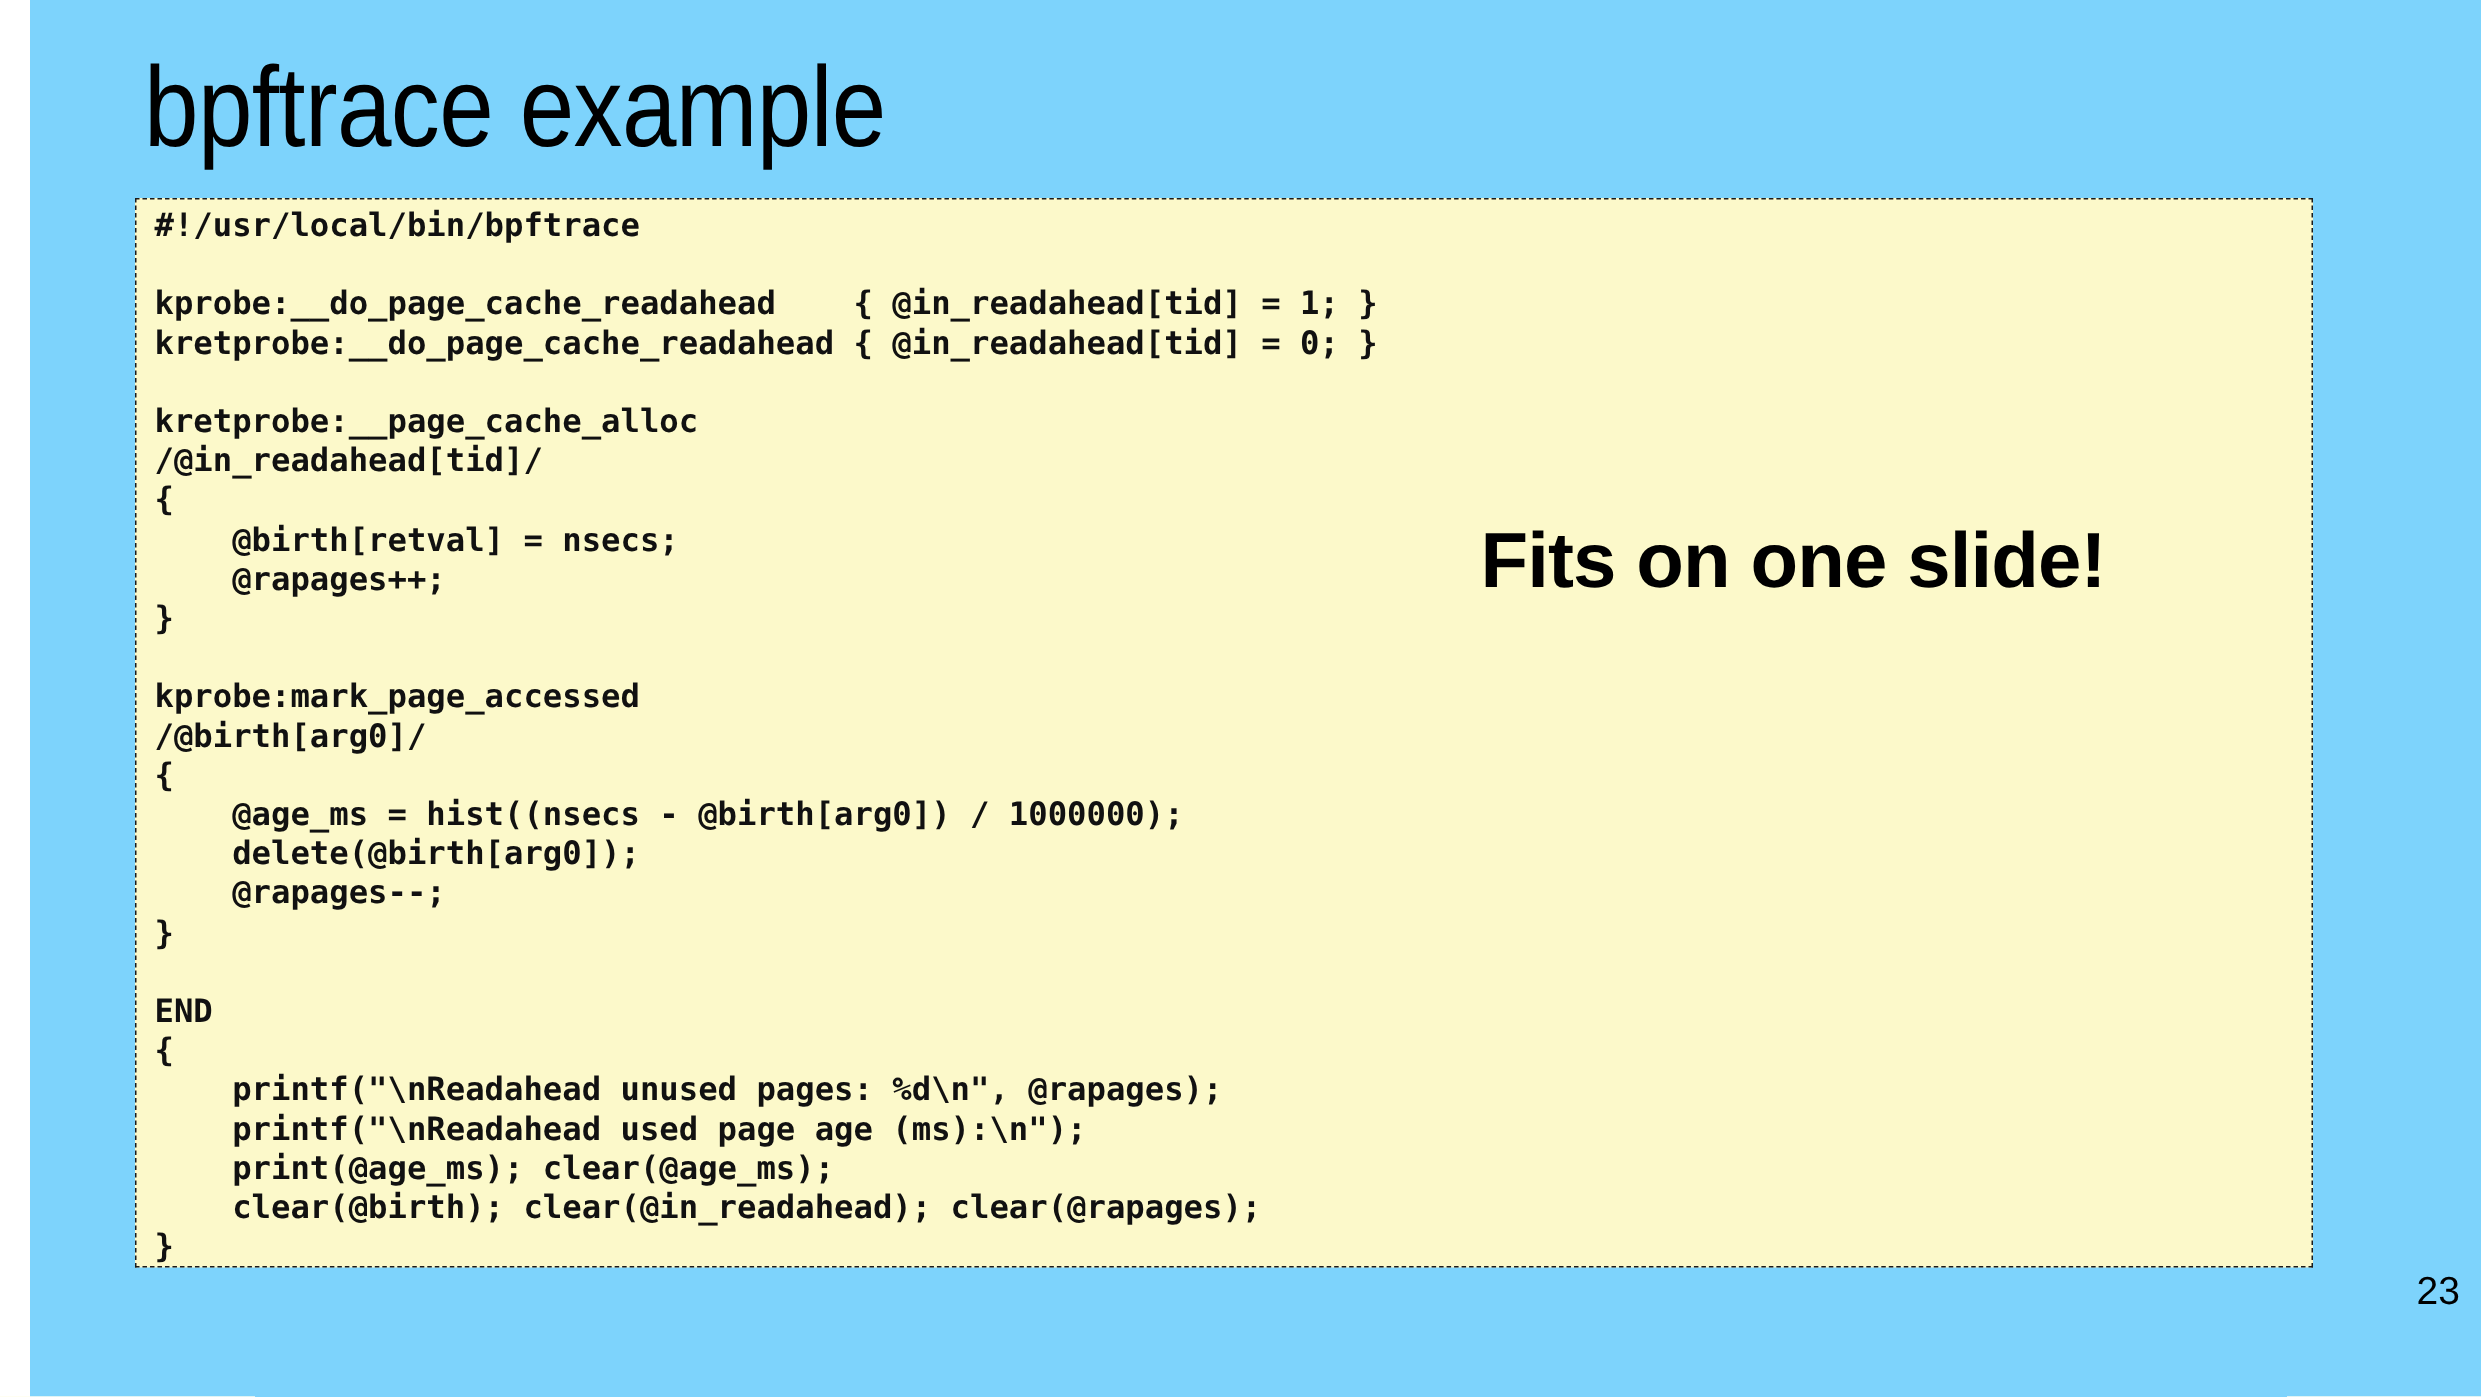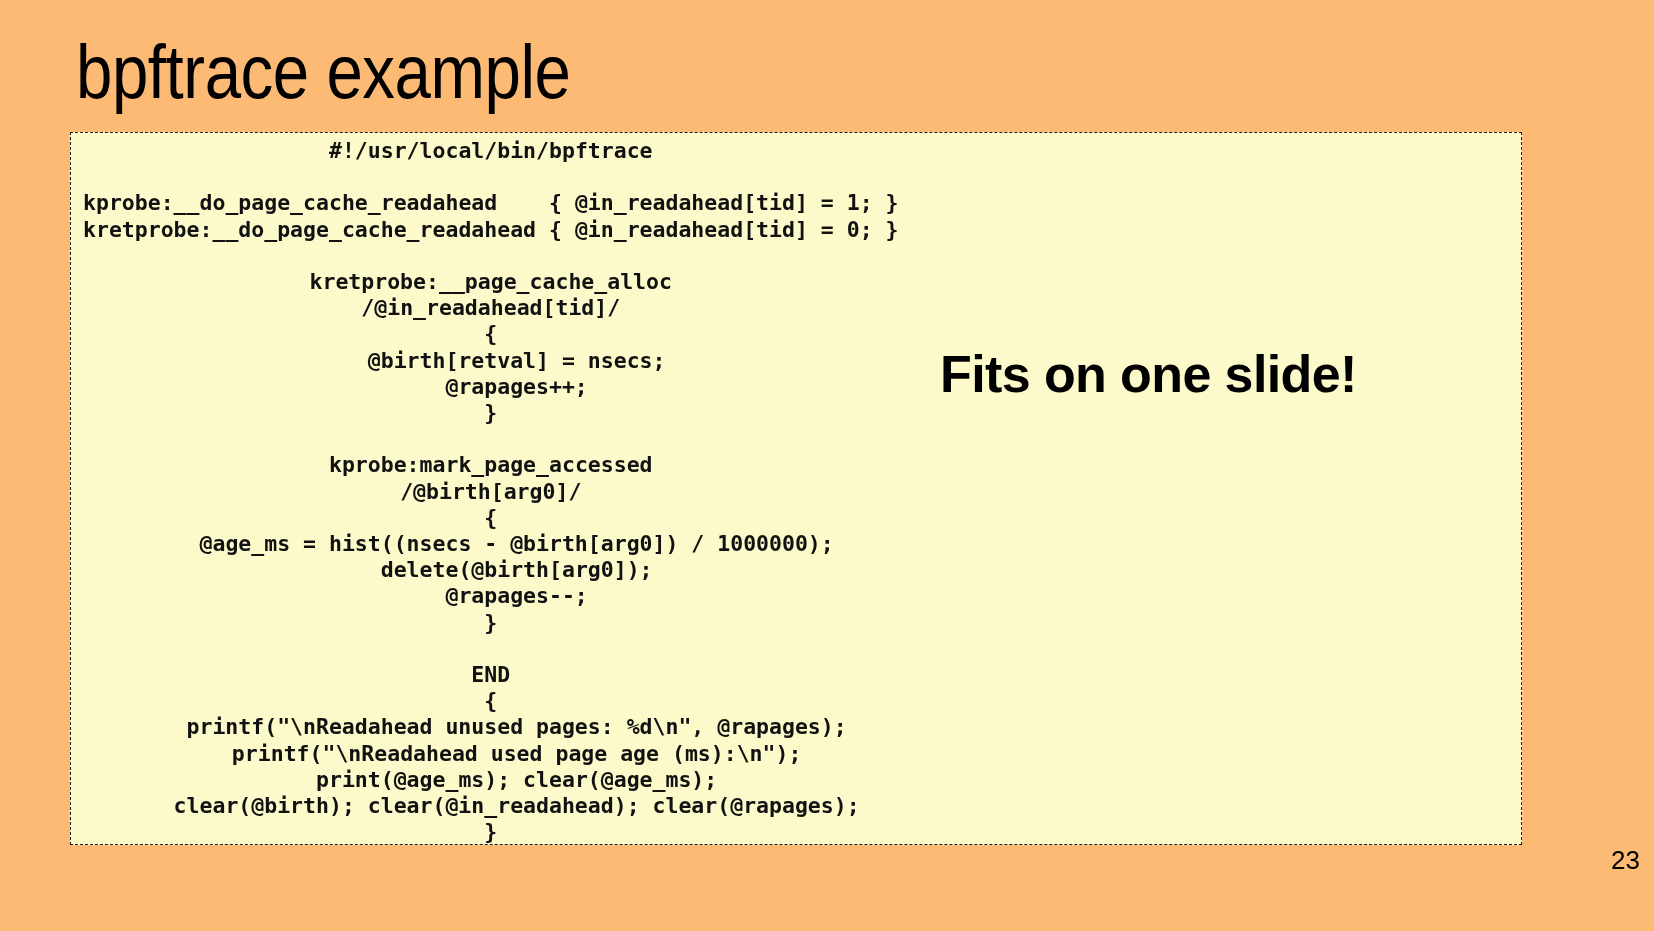--- a/index.html
+++ b/index.html
@@ -13,21 +13,22 @@
     height: 931px;
     position: relative;
     overflow: hidden;
     font-family: "Liberation Sans", sans-serif;
     color: #000000;
   }
 
   .slide {
     position: absolute;
     inset: 0;
-    background: #fdba74;
+    background: #7dd3fc;
+    margin-left: 20px;
   }
 
   
   .slide-title {
     position: absolute;
     left: 76px;
     top: 26px;
     font-family: "Liberation Sans", sans-serif;
     font-size: 76px;
     font-weight: 400;
@@ -56,27 +57,26 @@
     left: 12px;
     top: 5px;
     margin: 0;
     font-family: "DejaVu Sans Mono", "Liberation Mono", monospace;
     font-size: 21.5px;
     font-weight: bold;
     line-height: 26.2px;
     color: #111111;
     white-space: pre;
     letter-spacing: 0px;
-    text-align: center;
   }
 
   
   .callout {
     position: absolute;
-    left: 940px;
+    left: 967px;
     top: 343px;
     font-family: "Liberation Sans", sans-serif;
     font-size: 52px;
     font-weight: bold;
     line-height: 62px;
     color: #000000;
     white-space: nowrap;
     letter-spacing: -0.6px;
   }
 

